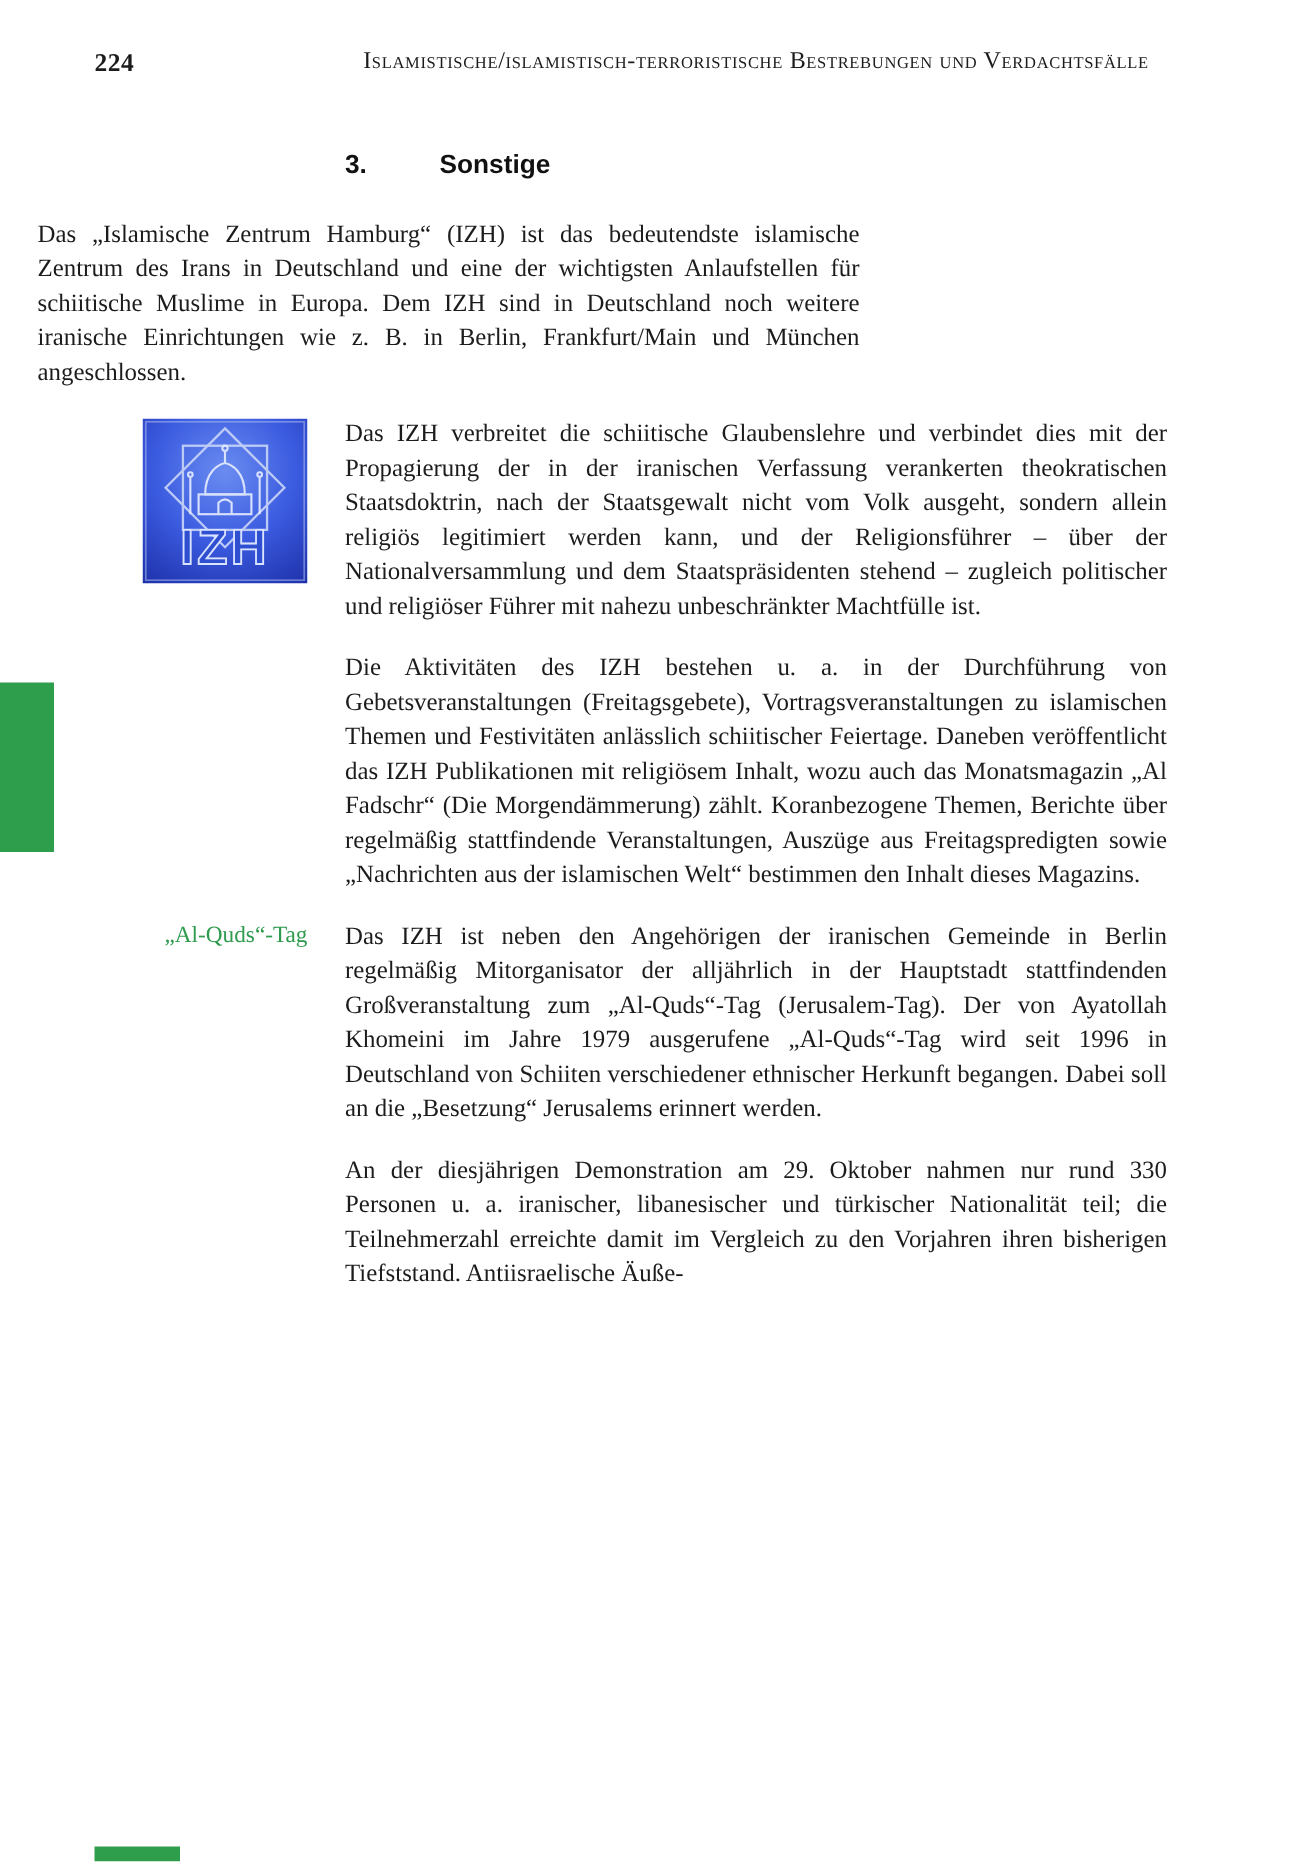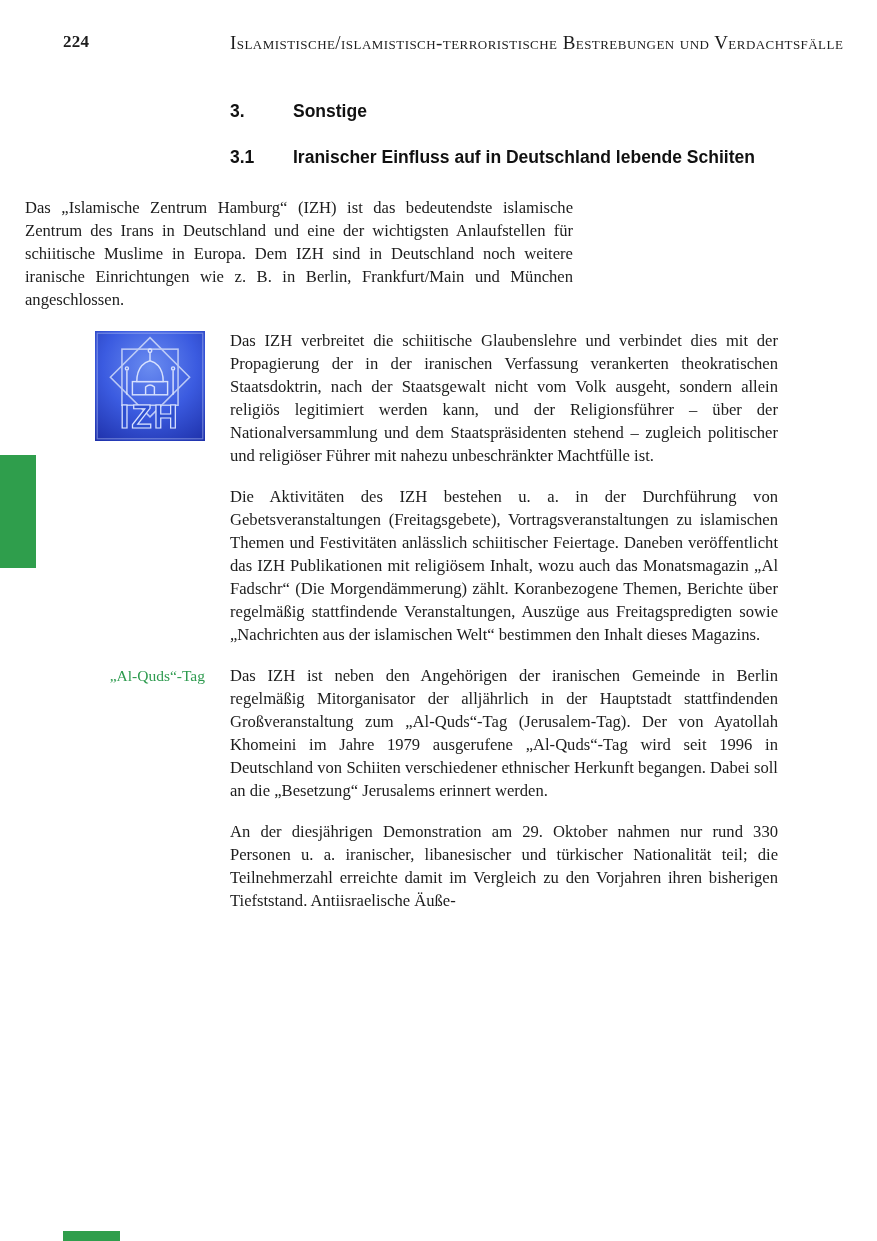--- a/index.html
+++ b/index.html
@@ -15,21 +15,21 @@
 
   .row { display:flex; align-items:flex-start; }
   .margin-col { width:142px; margin-left:63px; flex:none; text-align:right; }
   .content-col { width:548px; margin-left:25px; flex:none; }
 
   
   .header-row { margin-bottom:0; }
   .page-num { font-weight:bold; font-size:17px; text-align:left; letter-spacing:0.3px; }
   .running-head {
     font-variant:small-caps;
-    font-size:19px;
+    font-size:16px;
     letter-spacing:0.45px;
     text-align:center;
     white-space:nowrap;
   }
 
   
   .headings-row { margin-top:46px; }
   .heading {
     display:flex;
     font-family:"Liberation Sans", sans-serif;
@@ -89,24 +89,20 @@
     <div class="content-col running-head">Islamistische/islamistisch-terroristische Bestrebungen und Verdachtsfälle</div>
   </div>
 
   <div class="row headings-row">
     <div class="margin-col"></div>
     <div class="content-col">
       <div class="heading h-main">
         <span class="h-num">3.</span>
         <span class="h-title">Sonstige</span>
       </div>
-      <div class="heading h-sub">
-        <span class="h-num">3.1</span>
-        <span class="h-title sub-title">Iranischer Einfluss auf in Deutschland lebende Schiiten</span>
-      </div>
     </div>
   </div>
 
   <div class="row">
     <div class="content-col para">Das „Islamische Zentrum Hamburg“ (IZH) ist das bedeutendste islamische Zentrum des Irans in Deutschland und eine der wichtigsten Anlaufstellen für schiitische Muslime in Europa. Dem IZH sind in Deutschland noch weitere iranische Einrichtungen wie z. B. in Berlin, Frankfurt/Main und München angeschlossen.</div>
   </div>
 
   <div class="row">
     <div class="margin-col logo-cell">
       <svg class="izh-logo" viewBox="0 0 100 100" xmlns="http://www.w3.org/2000/svg">

